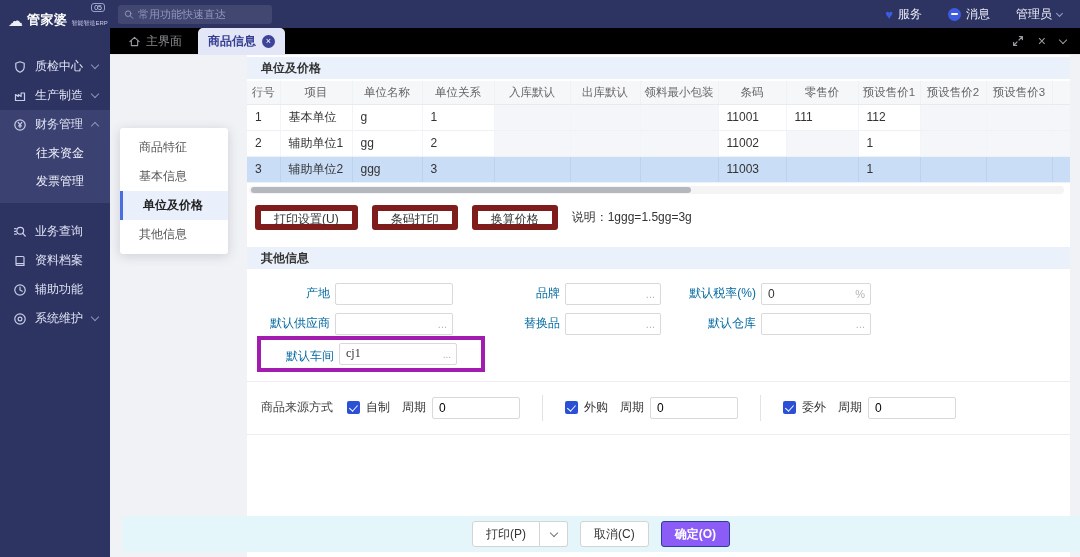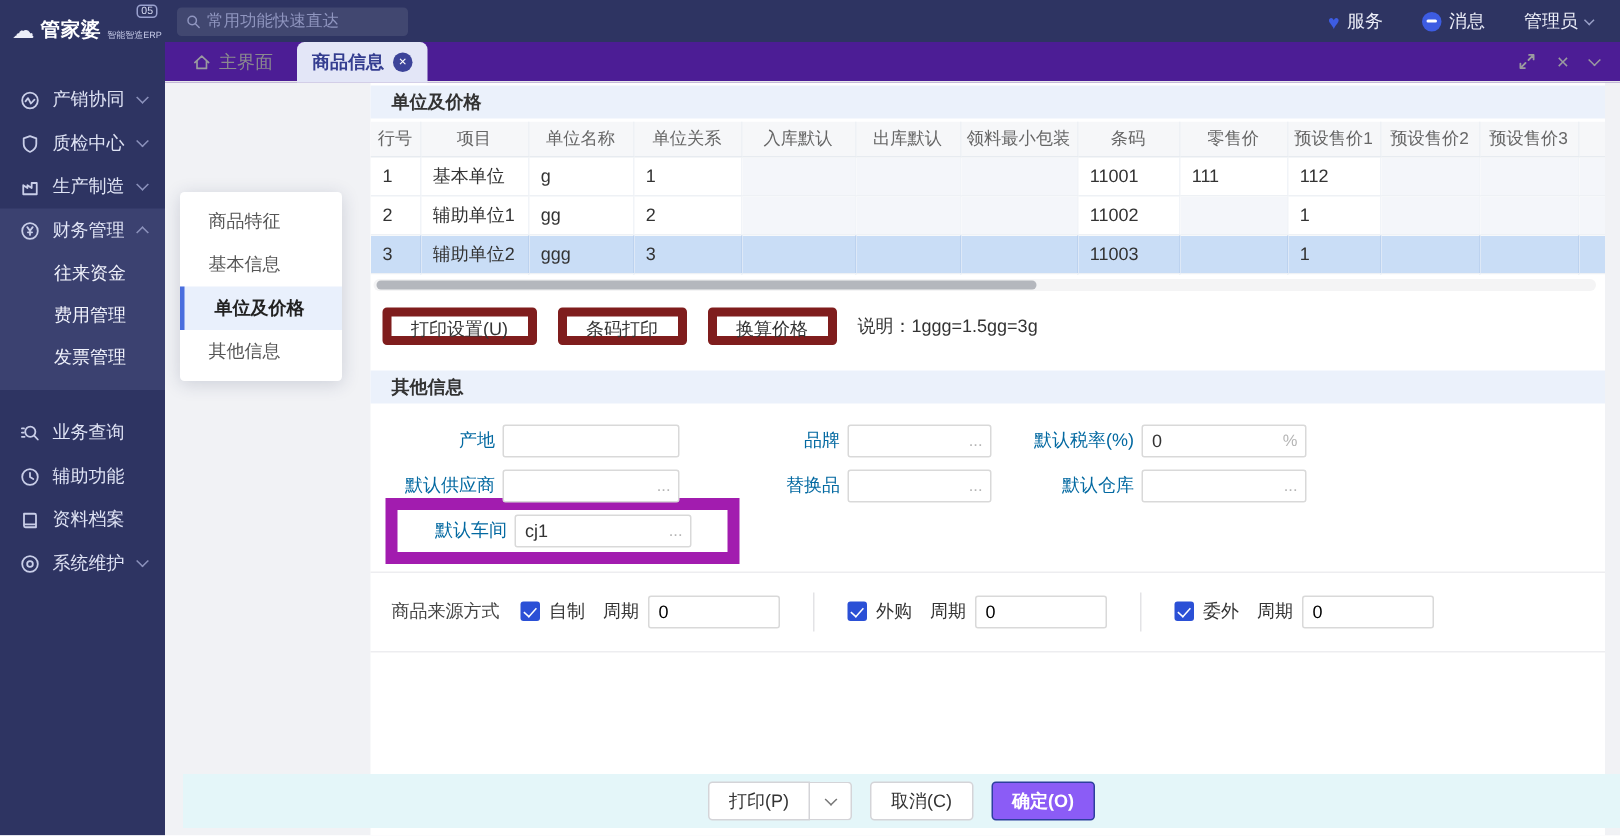--- a/index.html
+++ b/index.html
@@ -32,21 +32,21 @@
   .search-box input { background:transparent; border:none; outline:none; color:#cfd3ec; font-size:11px; width:100%; }
   .search-box input::placeholder { color:#8f95bf; }
   .top-right { margin-left:auto; display:flex; align-items:center; gap:8px; padding-right:18px; color:#eceef8; font-size:12px; }
   .tr-group { display:flex; align-items:center; gap:5px; margin-left:18px; cursor:pointer; }
   .heart { color:#3d5ce2; font-size:13px; line-height:1; }
   .msg-ic { width:13px; height:13px; border-radius:50%; background:#3d5ce2; position:relative; }
   .msg-ic::after { content:""; position:absolute; left:3px; top:5px; width:7px; height:2px; background:#fff; border-radius:1px; }
   .user-chev { width:5px; height:5px; border-right:1.3px solid #9aa0c8; border-bottom:1.3px solid #9aa0c8; transform:rotate(45deg); margin-top:-2px; }
 
   
-  .tabbar { position:absolute; left:110px; right:0; top:28px; height:27px; background:#4c1d95; border-bottom:1px solid #e7e7ea; display:flex; align-items:center; z-index:5; }
+  .tabbar { position:absolute; left:110px; right:0; top:28px; height:27px; background:#000000; border-bottom:1px solid #e7e7ea; display:flex; align-items:center; z-index:5; }
   .tab-home { display:flex; align-items:center; gap:5px; margin-left:18px; color:#8a8a8e; cursor:pointer; }
   .tab-active { margin-left:16px; height:27px; display:flex; align-items:center; gap:6px; background:#e3e6f7; border-radius:5px 5px 0 0; padding:0 10px; color:#343d90; font-weight:bold; cursor:pointer; }
   .tab-close { width:13px; height:13px; border-radius:50%; background:#3c4399; color:#fff; font-size:9px; line-height:13px; text-align:center; cursor:pointer; font-weight:normal; }
   .win-icons { margin-left:auto; display:flex; align-items:center; gap:14px; padding-right:14px; color:#9a9aa0; }
   .win-x { font-size:14px; line-height:1; cursor:pointer; }
   .win-chev { width:6px; height:6px; border-right:1.4px solid #9a9aa0; border-bottom:1.4px solid #9a9aa0; transform:rotate(45deg); margin-top:-3px; cursor:pointer; }
 
   
   .nav-card { position:absolute; left:120px; top:128px; width:108px; background:#fff; border-radius:3px; box-shadow:0 2px 12px rgba(40,50,90,.18); padding:5px 0; z-index:4; }
   .nc-item { height:29px; line-height:29px; padding-left:16px; font-size:12px; color:#555; cursor:pointer; border-left:3px solid transparent; }
@@ -73,21 +73,21 @@
   .sec-hdr.other { margin-top:17px; }
 
   .form-area { margin-top:10px; }
   .f-row { display:flex; align-items:center; height:30px; }
   .f-label { text-align:right; color:#0369a1; padding-right:5px; }
   .w88 { width:88px; } .w112 { width:112px; } .w100 { width:100px; }
   .f-input { position:relative; display:flex; align-items:center; }
   .f-input input { width:100%; height:22px; border:1px solid #d9d9d9; border-radius:2px; font-size:12px; padding:0 18px 0 6px; color:#333; outline:none; font-family:inherit; }
   .iw118 { width:118px; } .iw96 { width:96px; } .iw110 { width:110px; }
   .suffix { position:absolute; right:6px; color:#b5b5b5; font-size:11px; pointer-events:none; }
-  .hl-box { display:flex; align-items:center; border:8px solid #a21caf; padding:3px 24px 3px 2px; margin-left:10px; }
+  .hl-box { display:flex; align-items:flex-end; border:4px solid #a21caf; padding:3px 24px 3px 2px; margin-left:10px;font-family:Liberation Serif, serif; }
   .hl-box .f-label { width:76px; }
 
   .divider { height:1px; background:#ededf0; margin:12px 0 0 0; }
 
   .source-row { display:flex; align-items:center; height:28px; margin-top:12px; }
   .src-label { width:86px; margin-left:14px; color:#444; }
   .cb-group { display:flex; align-items:center; gap:6px; }
   .cb { width:13px; height:13px; background:#2b50d6; border-radius:2px; position:relative; cursor:pointer; flex:0 0 auto; }
   .cb::after { content:""; position:absolute; left:4.2px; top:1.6px; width:3.5px; height:7px; border-right:1.6px solid #fff; border-bottom:1.6px solid #fff; transform:rotate(42deg); }
   .cycle-input { width:88px; height:22px; border:1px solid #d9d9d9; border-radius:2px; font-size:12px; padding:0 6px; outline:none; font-family:inherit; }
@@ -117,28 +117,20 @@
 <div class="screen">
 
   <aside class="sidebar">
     <div class="logo-row">
       <span class="logo-cloud">☁</span>
       <span class="logo-title">管家婆</span>
       <span class="logo-sub">智能智造ERP</span>
       <span class="logo-badge">05</span>
     </div>
     <nav class="menu">
-      <div class="m-item">
-        <svg class="ic" width="14" height="14" viewBox="0 0 14 14">
-            <circle cx="7" cy="7" r="5.2"></circle>
-            <path d="M4 7.6 L5.7 5.4 L7.6 9 L10 6.4"></path>
-          </svg>
-        <span class="lbl">产销协同</span>
-        <span class="chev down"></span>
-      </div>
       <div class="m-item">
         <svg class="ic" width="14" height="14" viewBox="0 0 14 14">
             <path d="M7 1.8 L11.2 3.3 V7 C11.2 9.9 8.6 11.6 7 12.3 C5.4 11.6 2.8 9.9 2.8 7 V3.3 Z"></path>
           </svg>
         <span class="lbl">质检中心</span>
         <span class="chev down"></span>
       </div>
       <div class="m-item">
         <svg class="ic" width="14" height="14" viewBox="0 0 14 14">
             <path d="M2.5 11.5 V5.5 L5.3 7.4 V5.5 L8.1 7.4 V4 H11.5 V11.5 Z"></path>
@@ -149,43 +141,42 @@
       <div class="submenu">
         <div class="m-item">
           <svg class="ic" width="14" height="14" viewBox="0 0 14 14">
               <circle cx="7" cy="7" r="5.2"></circle>
               <path d="M5.2 4.4 L7 6.8 L8.8 4.4 M7 6.8 V9.6 M5.6 7.9 H8.4"></path>
             </svg>
           <span class="lbl">财务管理</span>
           <span class="chev up"></span>
         </div>
         <div class="s-item">往来资金</div>
-        <div class="s-item">费用管理</div>
         <div class="s-item">发票管理</div>
       </div>
       <div class="menu-gap"></div>
       <div class="m-item">
         <svg class="ic" width="14" height="14" viewBox="0 0 14 14">
             <circle cx="7.2" cy="5.8" r="3.4"></circle>
             <path d="M9.8 8.4 L12.2 11 M1.6 3.6 H3 M1.6 6.4 H2.8 M1.6 9.2 H3.4"></path>
           </svg>
         <span class="lbl">业务查询</span>
       </div>
       <div class="m-item">
         <svg class="ic" width="14" height="14" viewBox="0 0 14 14">
+            <path d="M3 2.5 H10 C10.6 2.5 11 2.9 11 3.5 V11.5 H4 C3.4 11.5 3 11.1 3 10.5 Z M3 9.6 H10.4"></path>
+          </svg>
+        <span class="lbl">资料档案</span>
+      </div>
+      <div class="m-item">
+        <svg class="ic" width="14" height="14" viewBox="0 0 14 14">
             <circle cx="7" cy="7" r="5.2"></circle>
             <path d="M7 4.2 V7 L9.2 8.3"></path>
           </svg>
         <span class="lbl">辅助功能</span>
-      </div>
-      <div class="m-item">
-        <svg class="ic" width="14" height="14" viewBox="0 0 14 14">
-            <path d="M3 2.5 H10 C10.6 2.5 11 2.9 11 3.5 V11.5 H4 C3.4 11.5 3 11.1 3 10.5 Z M3 9.6 H10.4"></path>
-          </svg>
-        <span class="lbl">资料档案</span>
       </div>
       <div class="m-item">
         <svg class="ic" width="14" height="14" viewBox="0 0 14 14">
             <circle cx="7" cy="7" r="5.2"></circle>
             <circle cx="7" cy="7" r="1.9"></circle>
           </svg>
         <span class="lbl">系统维护</span>
         <span class="chev down"></span>
       </div>
     </nav>

